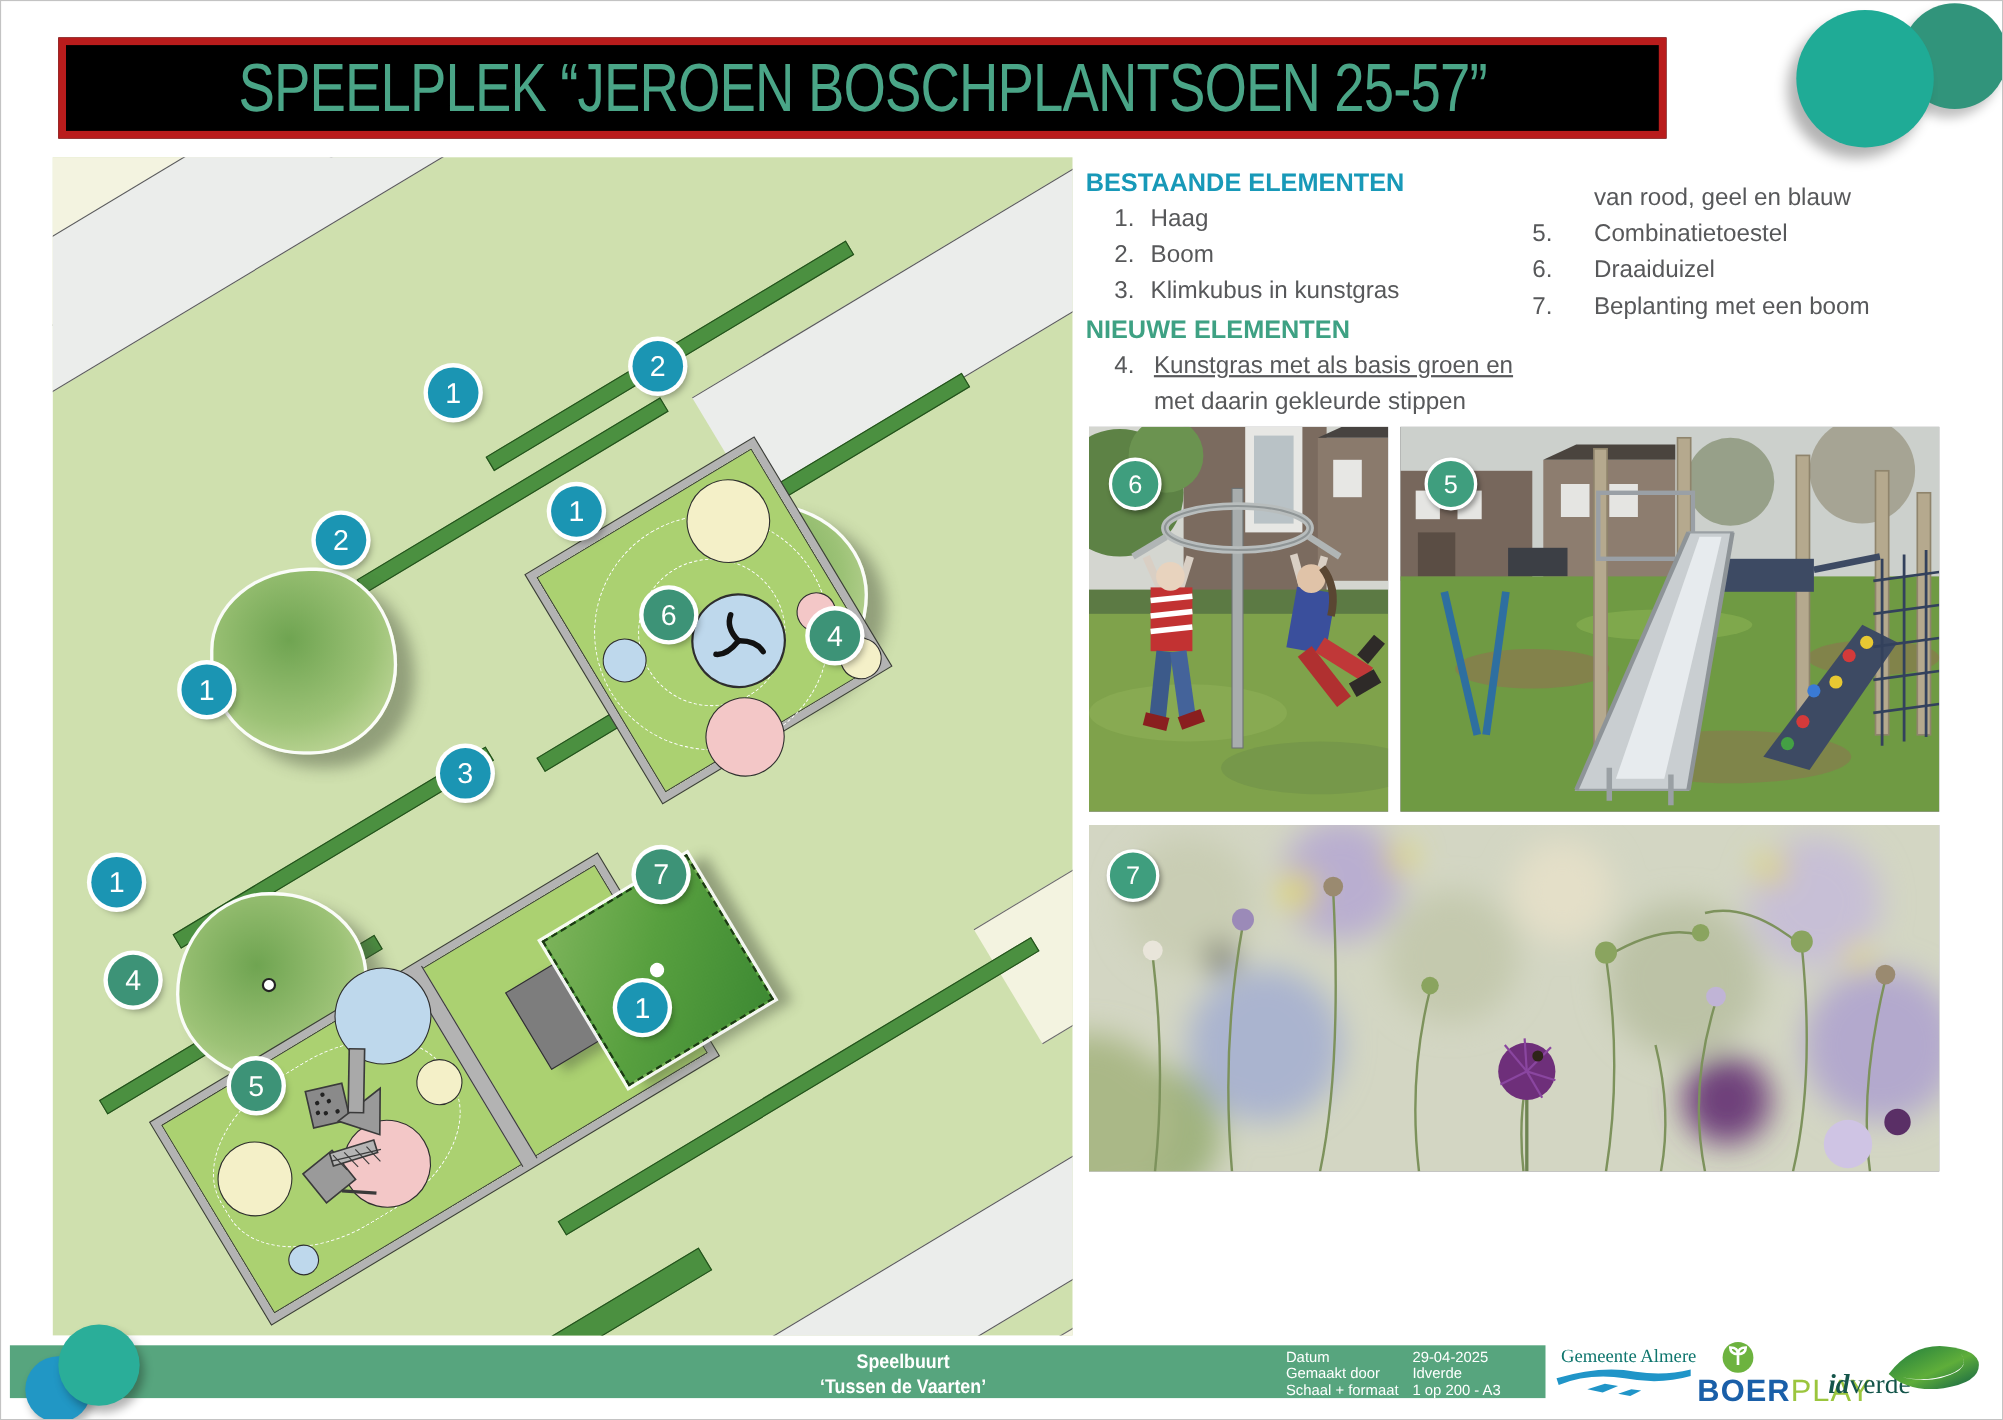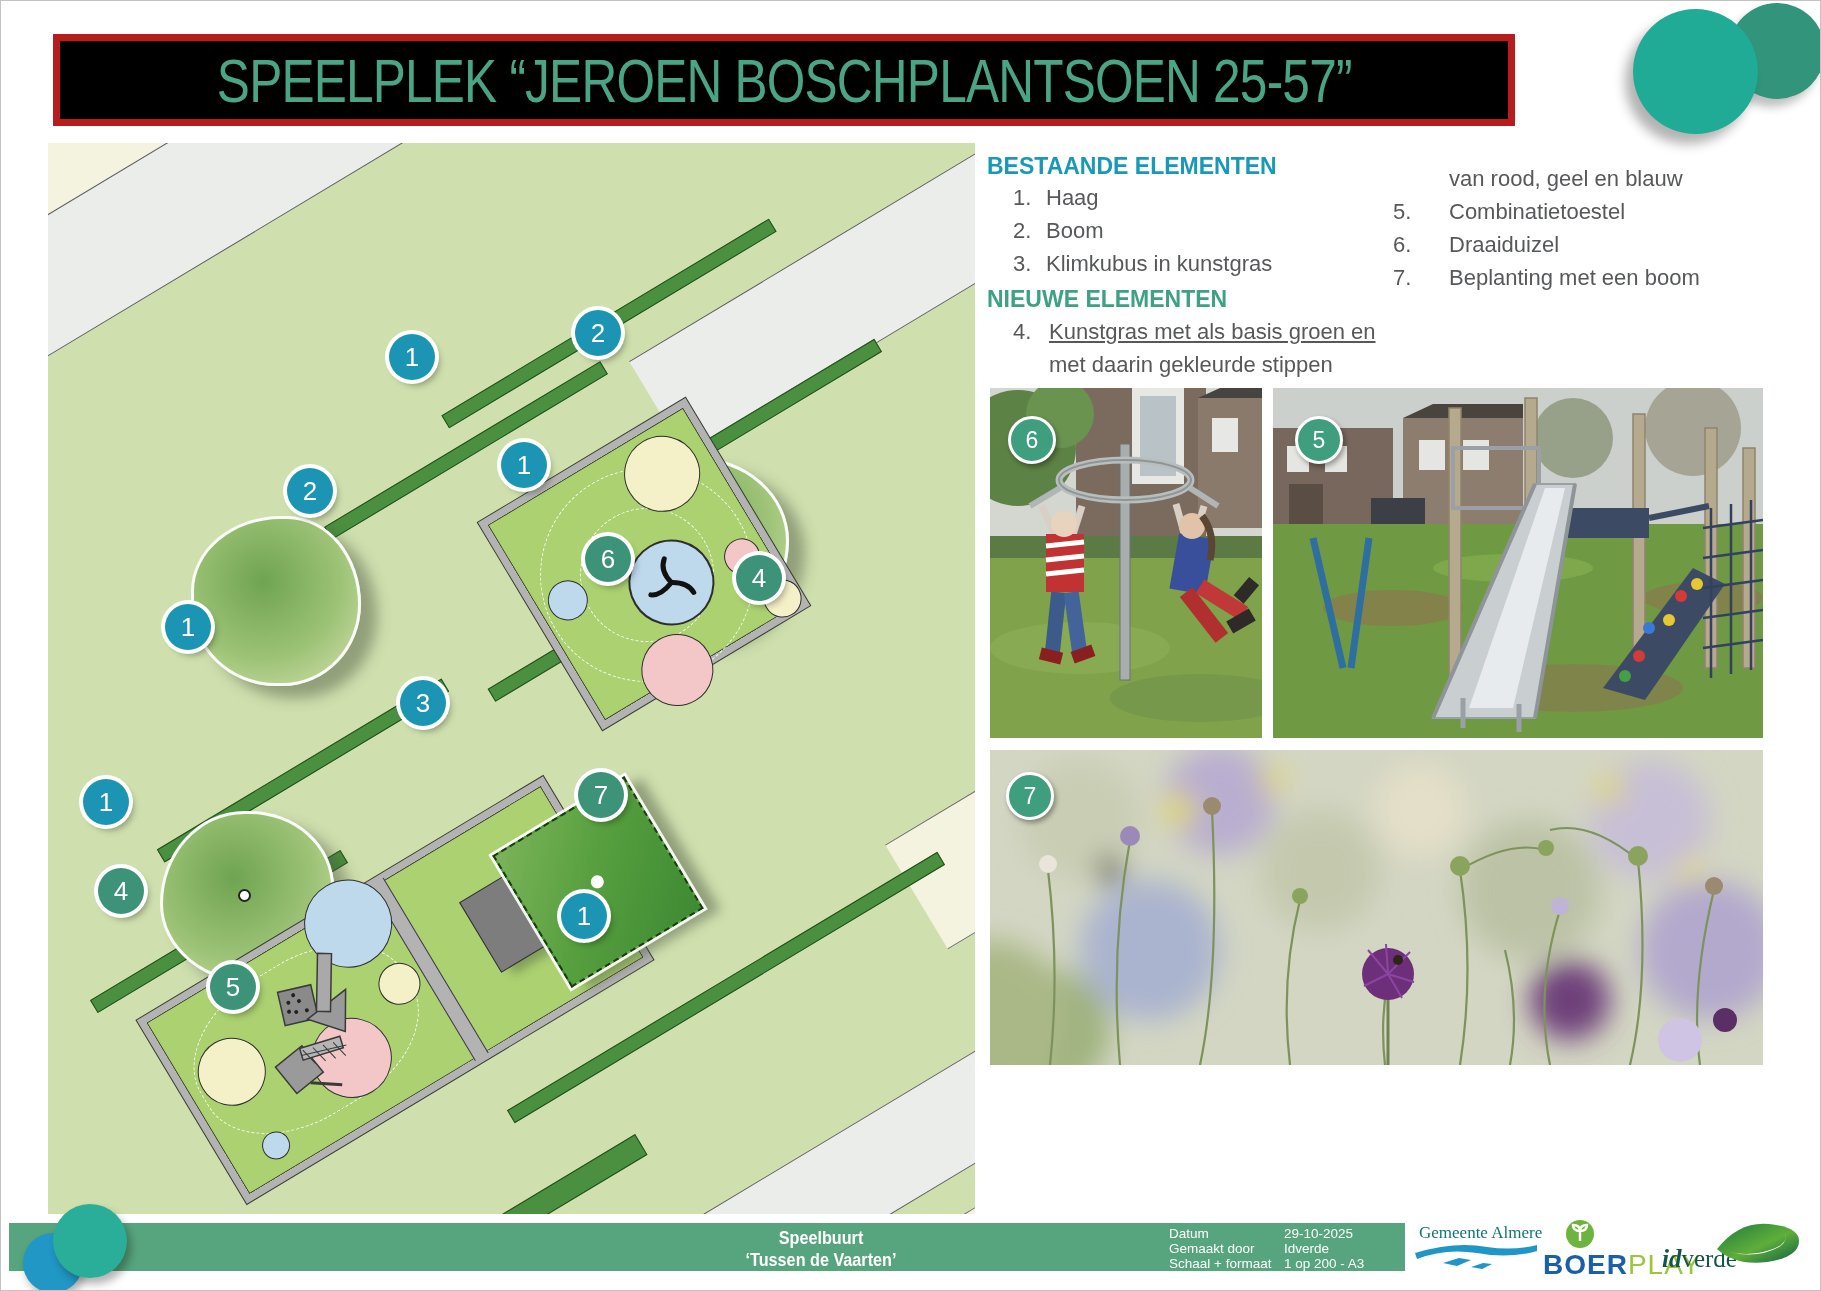--- a/index.html
+++ b/index.html
@@ -367,21 +367,21 @@
     </svg>
     <div class="badge" style="left:16px;top:22px;">7</div>
   </div>
 
   <div class="footer-bar"></div>
   <div class="proj" style="left:690px;top:1226px;width:260px;">
     <div>Speelbuurt</div>
     <div>‘Tussen de Vaarten’</div>
   </div>
   <div class="meta" id="meta-rows">
-      <div class="meta-row"><span class="l">Datum</span><span>29-10-2025</span></div>
+      <div class="meta-row"><span class="l">Datum</span><span>29-04-2025</span></div>
       <div class="meta-row"><span class="l">Gemaakt door</span><span>Idverde</span></div>
       <div class="meta-row"><span class="l">Schaal + formaat</span><span>1 op 200 - A3</span></div>
     </div>
 
   <div class="abs logo-text" style="left:1418px;top:1222px;width:120px;text-align:center;font-family:'Liberation Serif',serif;font-size:17px;color:#0f766e;">Gemeente Almere</div>
   <svg class="abs" style="left:1412px;top:1240px;" width="126" height="30" viewBox="0 0 126 30">
     <g fill="#2095c8">
       <path d="M2 12 Q42 0 74 6 Q100 10 124 4 L124 10 Q96 18 64 12 Q32 7 4 18 Z"></path>
       <path d="M30 22 l16 -5 l12 2 l-14 6 z"></path>
       <path d="M58 26 l12 -4 l9 1 l-10 5 z"></path>

